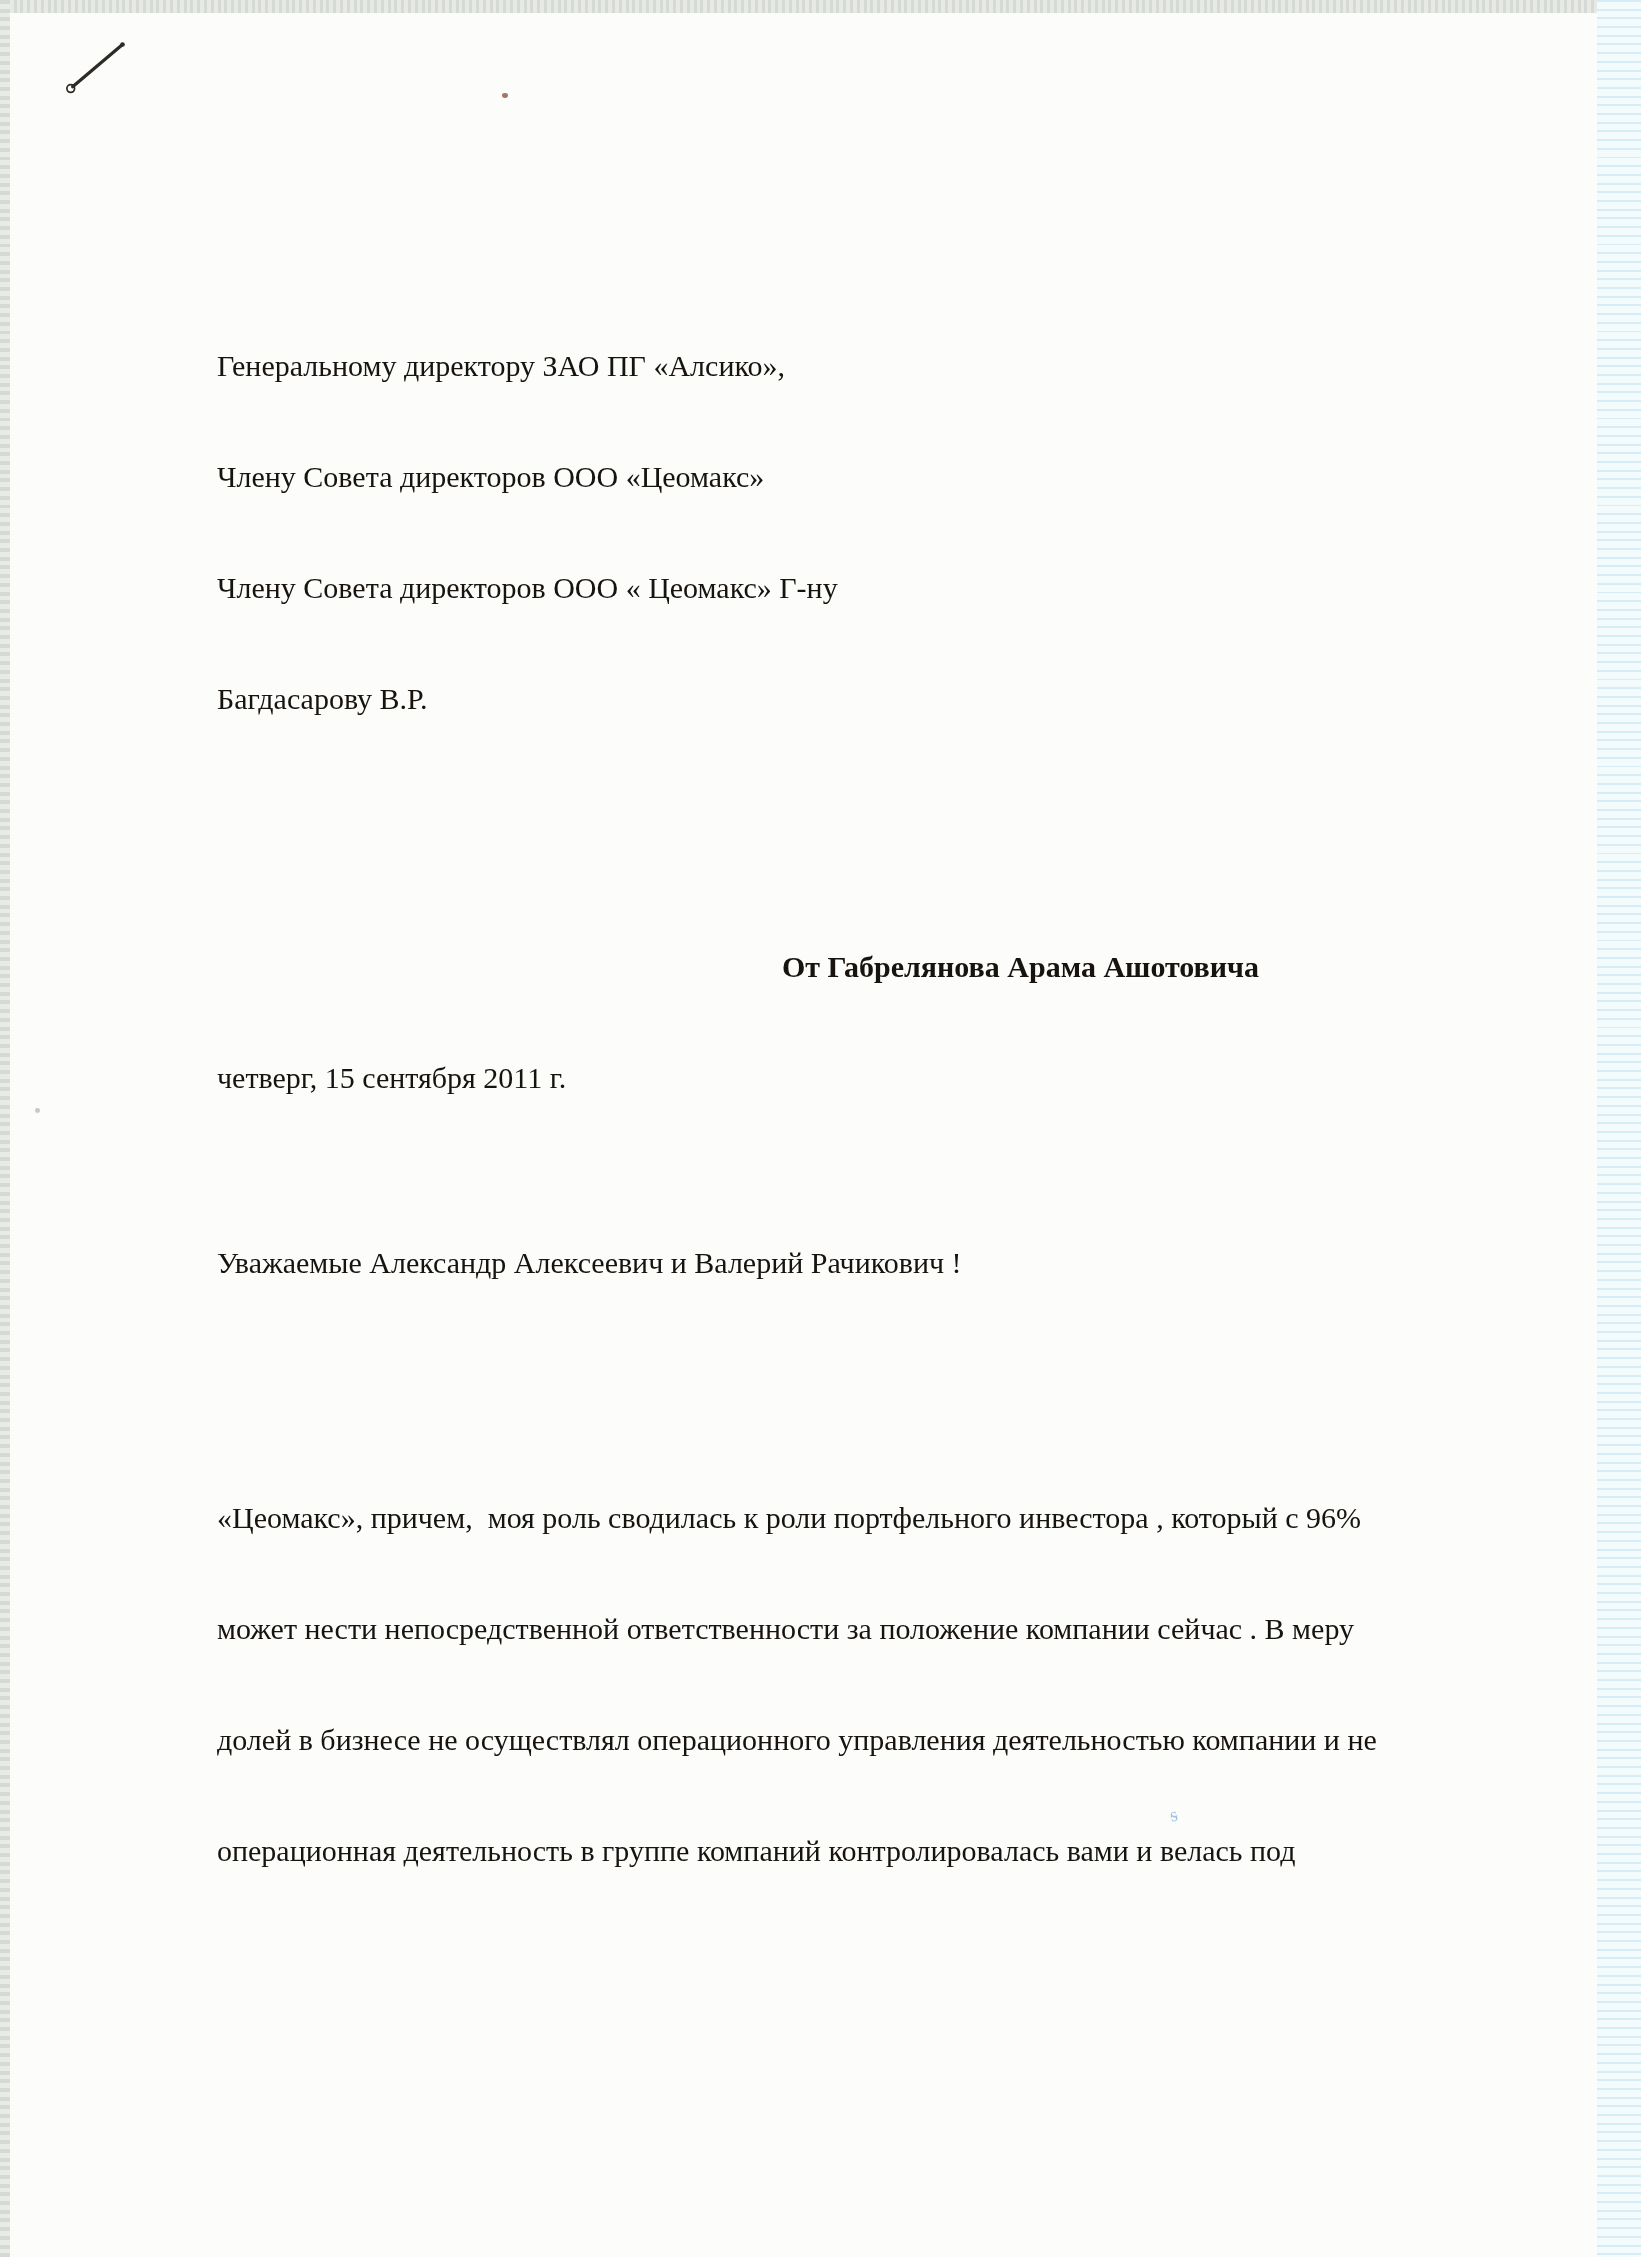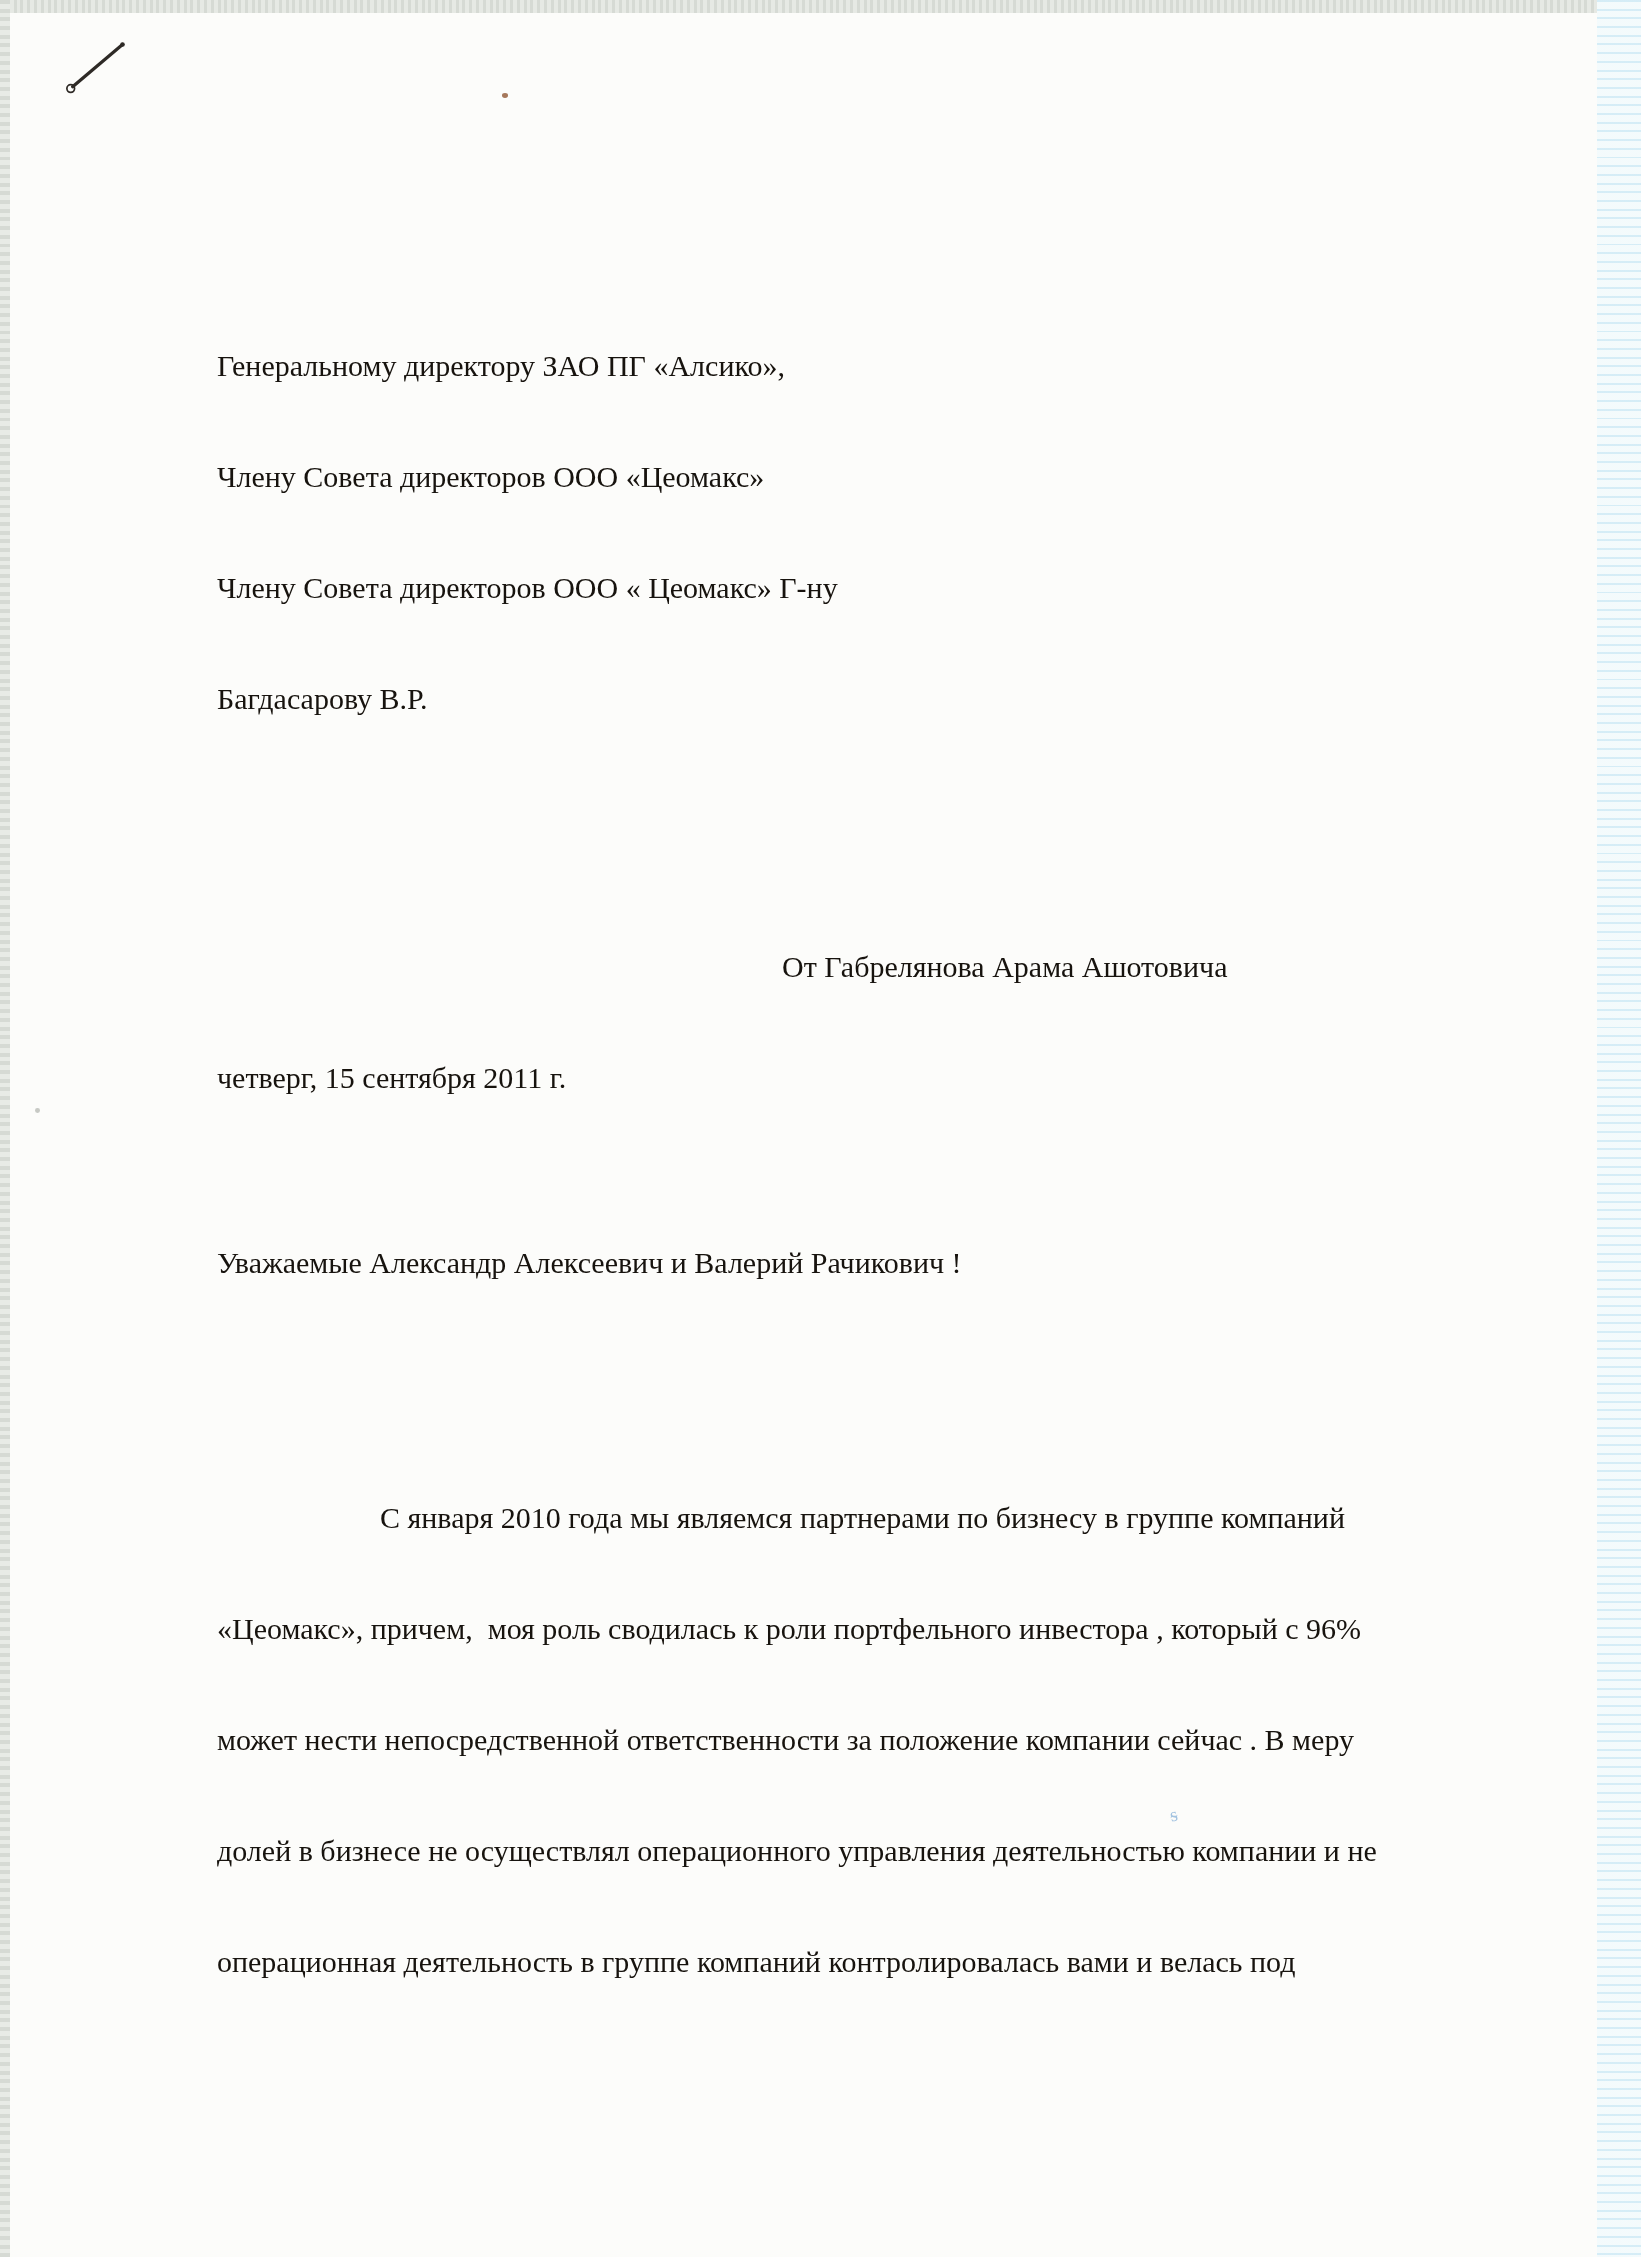--- a/index.html
+++ b/index.html
@@ -14,21 +14,21 @@
   .edge-right{position:absolute;right:0;top:0;width:44px;height:2257px;
     background:
       repeating-linear-gradient(180deg,rgba(160,212,236,.35) 0 1.9px,rgba(252,253,252,.15) 1.9px 8.7px),
       #f2fafc;}
   .textblock{
     position:absolute;left:217px;top:162px;width:1352px;
     font-size:30px;line-height:37px;white-space:pre;
   }
   .ln{min-height:37px;}
   .recipient-block{}
-  .sender{margin-left:565px;margin-top:46px;}
+  .sender{margin-left:565px;margin-top:46px;font-weight:bold;}
   .salutation{margin-top:37px;}
   .par-1{margin-top:33px;}
   .ind-a{padding-left:163px;}
   .pen-mark{position:absolute;left:56px;top:31px;}
   .speck{position:absolute;left:502px;top:93px;width:5.8px;height:4.8px;border-radius:50%;
     background:#96603e;opacity:.85;}
   .dust{position:absolute;left:35px;top:1108px;width:4.8px;height:4.8px;border-radius:50%;
     background:#b9bcb6;opacity:.8;}
   .blue-mark{position:absolute;left:1170px;top:1804px;color:#86b0d8;font-size:19.3px;
     opacity:.75;transform:rotate(-12deg);}
@@ -60,21 +60,20 @@
       <div class="ln">Члену Совета директоров ООО « Цеомакс» Г-ну</div>
       <div class="ln">Багдасарову В.Р.</div>
     </div>
 
     <div class="ln sender">От Габрелянова Арама Ашотовича</div>
     <div class="ln">четверг, 15 сентября 2011 г.</div>
 
     <div class="ln salutation">Уважаемые Александр Алексеевич и Валерий Рачикович !</div>
 
     <div class="par-1">
-      <div class="ln ind-a">С января 2010 года мы являемся партнерами по бизнесу в группе компаний</div>
       <div class="ln">«Цеомакс», причем,  моя роль сводилась к роли портфельного инвестора , который с 96%</div>
       <div class="ln">может нести непосредственной ответственности за положение компании сейчас . В меру</div>
       <div class="ln">долей в бизнесе не осуществлял операционного управления деятельностью компании и не</div>
       <div class="ln">операционная деятельность в группе компаний контролировалась вами и велась под</div>
       
     </div>
 
     
 
     

